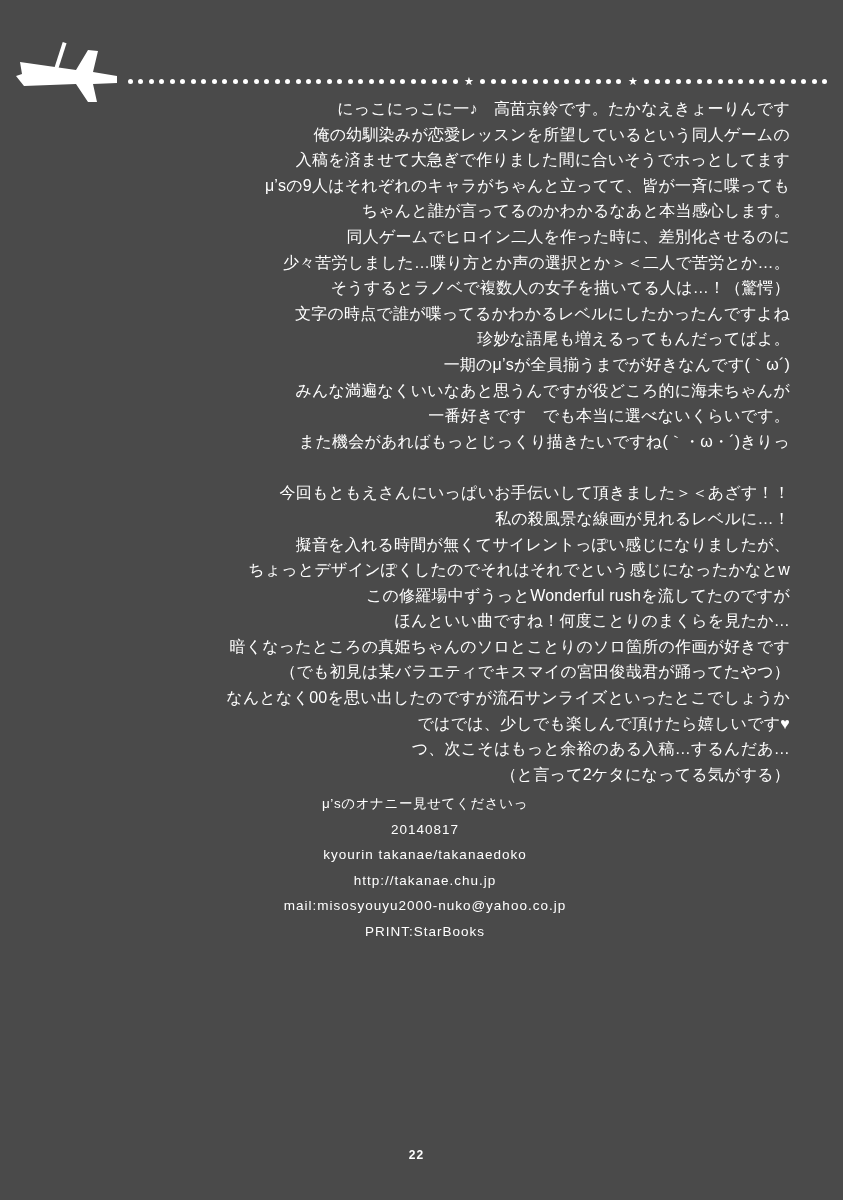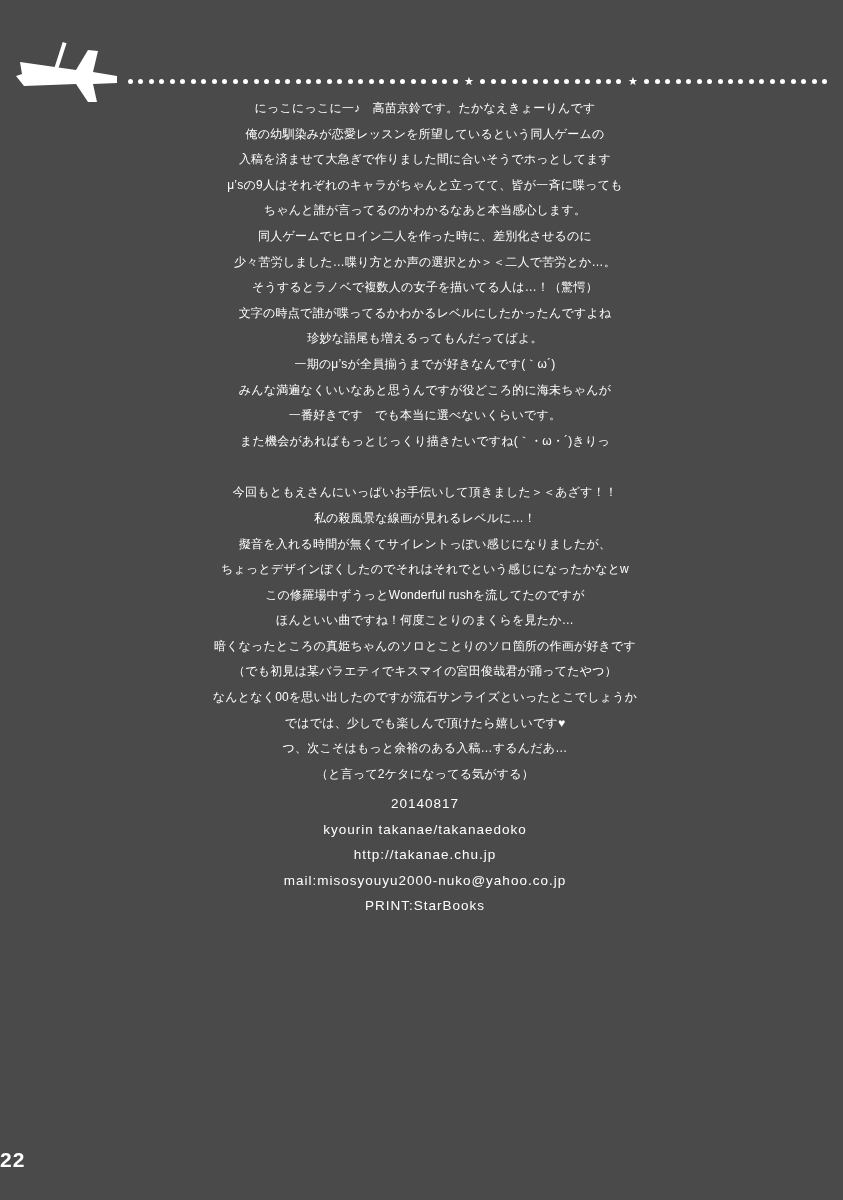--- a/index.html
+++ b/index.html
@@ -58,24 +58,25 @@
     left: 60px;
     top: 96px;
     width: 730px;
     text-align: center;
   }
   .para {
     margin: 0 0 0 0;
   }
   .para p {
     margin: 0;
-    font-size: 12px;
+    font-size: 16px;
     line-height: 25.6px;
     letter-spacing: 0.2px;
     white-space: nowrap;
+    text-align: right;
   }
   .gap {
     height: 26px;
   }
 
   .colophon {
     margin-top: 4px;
   }
   .colophon p {
     margin: 0;
@@ -90,22 +91,22 @@
     font-family: Liberation Sans, sans-serif;
     font-size: 13.5px;
     letter-spacing: 1px;
   }
 
   .page-number {
     position: absolute;
     left: 0;
     right: 10px;
     top: 1148px;
-    text-align: left;
-    font-size: 21px;
+    text-align: center;
+    font-size: 12px;
     font-weight: bold;
     letter-spacing: 1px;
   }
 </style>
 </head>
 <body>
 
 <div class="page">
 
   <div class="plane-wrap">
@@ -216,20 +217,21 @@
       <p>ほんといい曲ですね！何度ことりのまくらを見たか…</p>
       <p>暗くなったところの真姫ちゃんのソロとことりのソロ箇所の作画が好きです</p>
       <p>（でも初見は某バラエティでキスマイの宮田俊哉君が踊ってたやつ）</p>
       <p>なんとなく00を思い出したのですが流石サンライズといったとこでしょうか</p>
       <p>ではでは、少しでも楽しんで頂けたら嬉しいです♥</p>
       <p>つ、次こそはもっと余裕のある入稿…するんだあ…</p>
       <p>（と言って2ケタになってる気がする）</p>
     </div>
 
     <div class="colophon">
+      <p class="sub">μ’sのオナニー見せてくださいっ</p>
       <p class="mono">20140817</p>
       <p class="mono">kyourin takanae/takanaedoko</p>
       <p class="mono">http://takanae.chu.jp</p>
       <p class="mono">mail:misosyouyu2000-nuko@yahoo.co.jp</p>
       <p class="mono">PRINT:StarBooks</p>
     </div>
 
   </div>
 
   <div class="page-number">22</div>

